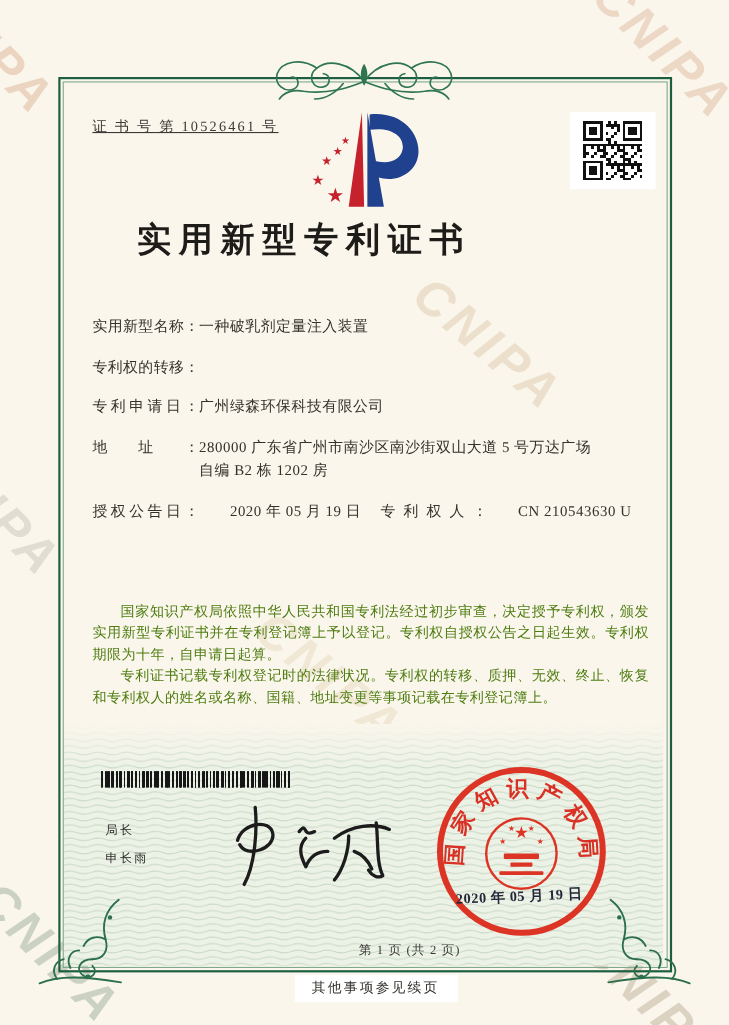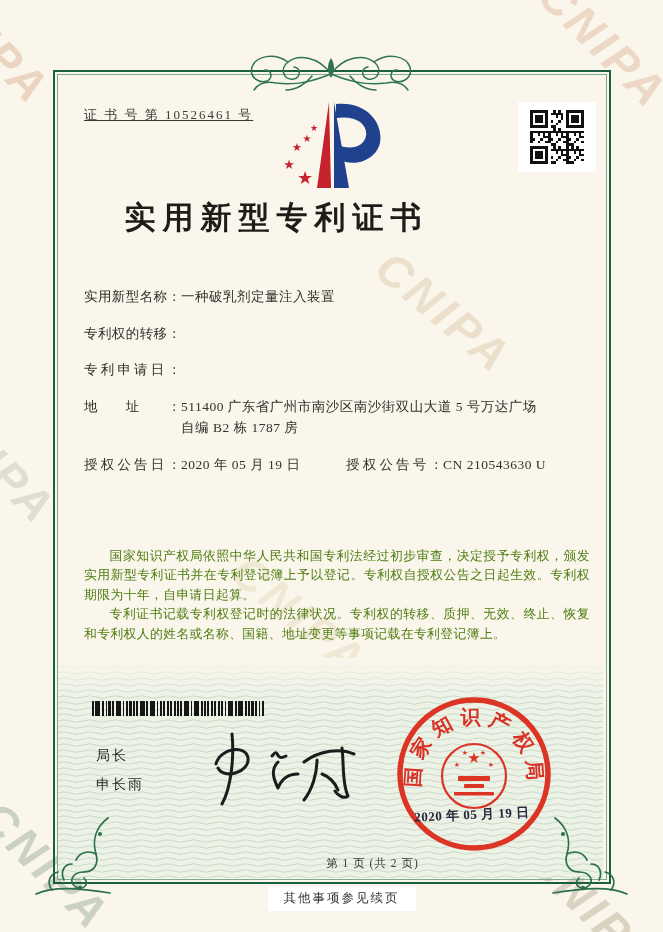--- a/index.html
+++ b/index.html
@@ -41,34 +41,34 @@
   .qr{position:absolute;left:530px;top:110px;}
 
   .title{position:absolute;left:0;top:197px;width:553px;text-align:center;
          font-size:31px;font-weight:700;letter-spacing:7px;color:#1d1c19;}
 
   .fields{position:absolute;left:84px;top:288px;width:508px;font-size:13.5px;line-height:1.3;color:#33312b;}
   .frow{display:flex;margin-bottom:19px;}
   .flabel{display:inline-block;width:97px;min-width:97px;text-align:justify;text-align-last:justify;}
   .fvalue{flex:1;letter-spacing:.5px;}
   .addr2{margin-top:4px;}
-  .pair{display:flex;}
+  .pair{display:flex;gap:28px;}
   .pair-first{width:262px;min-width:262px;}
 
   .paras{position:absolute;left:84px;top:547px;width:506px;font-size:12.8px;line-height:1.52;
          color:#4d7c0f;text-align:justify;letter-spacing:.4px;}
   .paras p{margin:0;text-indent:2em;}
 
   .barcode{position:absolute;left:92px;top:701px;width:172px;height:15px;
     background-image:
       repeating-linear-gradient(90deg,#161616 0 1.6px,transparent 1.6px 3.4px),
       repeating-linear-gradient(90deg,transparent 0 5px,#161616 5px 6.8px,transparent 6.8px 11px),
       repeating-linear-gradient(90deg,#161616 0 1px,transparent 1px 8.5px);}
 
-  .director{position:absolute;left:96px;top:747px;font-size:14px;color:#2b2a26;letter-spacing:2px;}
+  .director{position:absolute;left:96px;top:747px;font-size:11px;color:#2b2a26;letter-spacing:2px;}
   .director div{margin-bottom:11px;}
 
   .signature{position:absolute;left:186px;top:722px;z-index:5;}
 
   .seal{position:absolute;left:394px;top:692px;z-index:6;mix-blend-mode:multiply;opacity:.95;}
   .seal-date{position:absolute;left:396px;top:806px;width:152px;text-align:center;z-index:7;
              font-size:13px;font-weight:600;color:#26263a;letter-spacing:.5px;transform:rotate(-2.5deg);}
 
   .page-info{position:absolute;left:0;top:856px;width:649px;text-align:center;
              font-size:11.5px;color:#3a3934;letter-spacing:1px;padding-left:48px;}
@@ -307,35 +307,36 @@
     <div class="fields">
       <div class="frow">
         <span class="flabel">实用新型名称：</span>
         <span class="fvalue">一种破乳剂定量注入装置</span>
       </div>
       <div class="frow">
         <span class="flabel">专利权的转移：</span>
       </div>
       <div class="frow">
         <span class="flabel">专利申请日：</span>
+        <span class="fvalue">广州绿森环保科技有限公司</span>
       </div>
       <div class="frow">
         <span class="flabel">地址：</span>
         <span class="fvalue">
-          <div>511400 广东省广州市南沙区南沙街双山大道 5 号万达广场</div>
-          <div class="addr2">自编 B2 栋 1787 房</div>
+          <div>280000 广东省广州市南沙区南沙街双山大道 5 号万达广场</div>
+          <div class="addr2">自编 B2 栋 1202 房</div>
         </span>
       </div>
       <div class="frow">
         <span class="pair pair-first">
           <span class="flabel">授权公告日：</span>
           <span class="fvalue">2020 年 05 月 19 日</span>
         </span>
         <span class="pair">
-          <span class="flabel">授权公告号：</span>
+          <span class="flabel">专利权人：</span>
           <span class="fvalue">CN 210543630 U</span>
         </span>
       </div>
     </div>
 
     <div class="paras">
       <p>国家知识产权局依照中华人民共和国专利法经过初步审查，决定授予专利权，颁发实用新型专利证书并在专利登记簿上予以登记。专利权自授权公告之日起生效。专利权期限为十年，自申请日起算。</p>
       <p>专利证书记载专利权登记时的法律状况。专利权的转移、质押、无效、终止、恢复和专利权人的姓名或名称、国籍、地址变更等事项记载在专利登记簿上。</p>
     </div>
 

